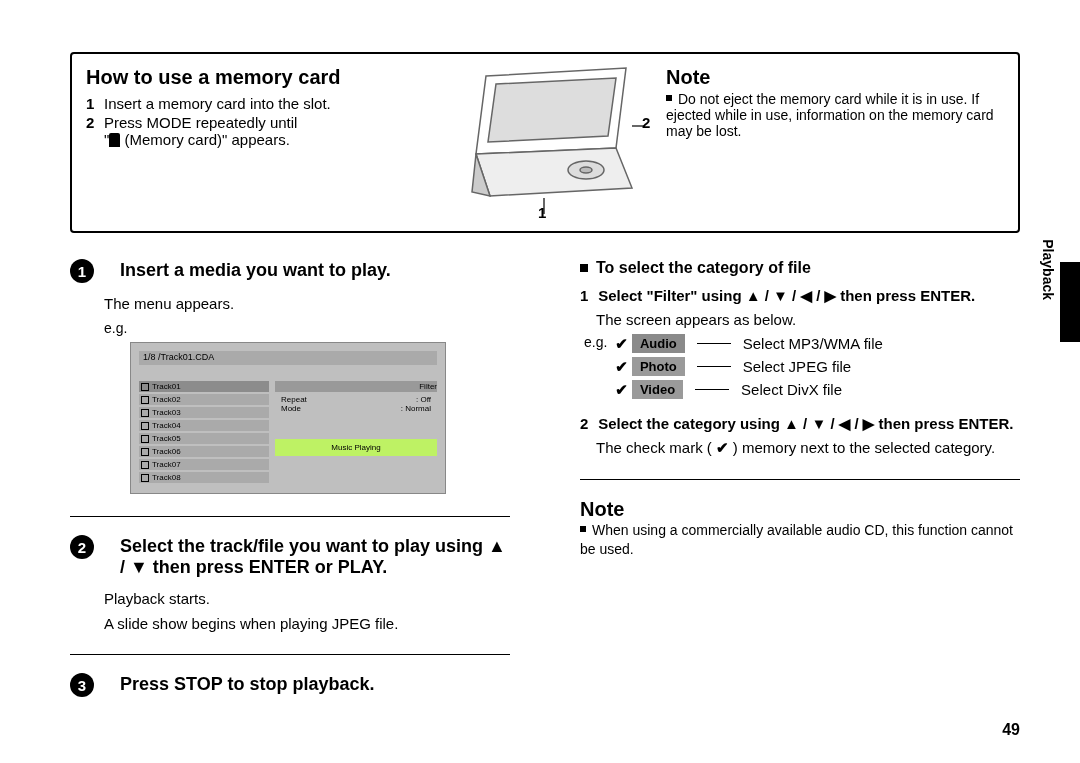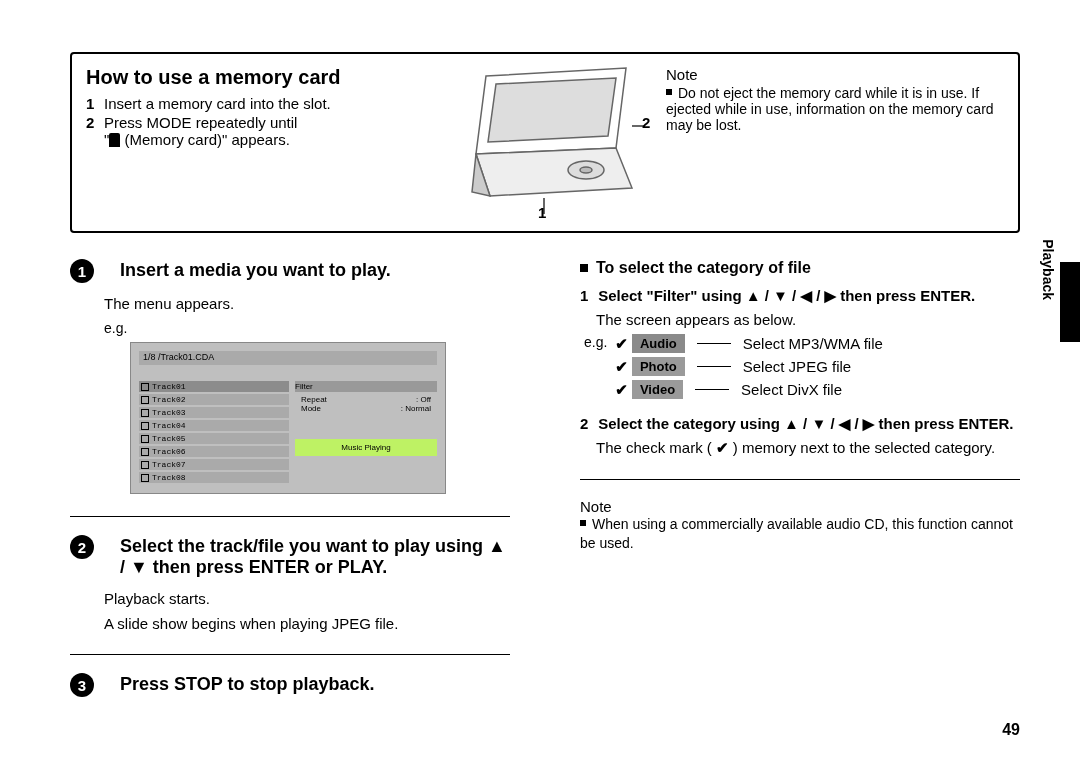--- a/index.html
+++ b/index.html
@@ -36,21 +36,21 @@
   .numlist li { margin-bottom: 2px; display: flex; }
   .numlist .n { font-weight: bold; width: 18px; }
   .li-body { flex: 1; }
   .sdicon { display:inline-block; width:11px; height:14px; background:#000; border-radius:2px 2px 0 0; vertical-align:-2px;}
   .top-illus { flex: 0 0 210px; position: relative; }
   .illus-svg { width: 200px; height: 150px; }
   .callout-num { position:absolute; font-weight:bold; }
   .c1 { left: 92px; top: 138px; }
   .c2 { left: 196px; top: 48px; }
   .top-note { flex: 1; }
-  .note-hd { font-weight: normal; font-size: 15px; }
+  .note-hd { font-weight: bold; font-size: 20px; }
   .note-body { font-size:14px; margin-top:2px; }
   .note-bul { display:inline-block; width:6px; height:6px; background:#000; vertical-align:3px; margin-right:6px;}
   .columns {
     display: flex;
     gap: 70px;
     margin-top: 26px;
   }
   .col { flex: 1; }
   .step {
     display:flex;
@@ -69,26 +69,26 @@
   .eg { margin-left:34px; font-size:14px; margin-bottom:6px; }
   .screen1 {
     margin-left: 60px;
     width: 316px;
     background:#bfbfbf;
     border:1px solid #888;
     padding:8px;
   }
   .scr-top { height:14px; background:#aaa; margin-bottom:16px; font-size:9px; color:#000; padding:1px 4px;}
   .scr-row { display:flex; gap:6px;}
-  .tracklist { width:150px;font-family:Liberation Mono, monospace; }
+  .tracklist { width:130px; }
   .trk { background:#aaa; margin-bottom:2px; font-size:8px; padding:1px 2px; color:#000; display:flex; align-items:center; gap:3px;}
   .trk.sel { background:#8c8c8c; }
   .trk .m { display:inline-block; width:8px; height:8px; border:1px solid #000;}
   .panel { flex:1; }
-  .fbtn { background:#999; font-size:8px; text-align:left; padding:1px 0; margin-bottom:3px;}
+  .fbtn { background:#999; font-size:8px; text-align:right; padding:1px 0; margin-bottom:3px;}
   .fln { font-size:8px; display:flex; justify-content:space-between; padding:0 6px;}
   .statbtn { background:#bef264; font-size:8px; text-align:center; padding:4px 0; margin-top:26px;}
   hr.sep { border:none; border-top:1px solid #000; margin:22px 0 18px 0;}
   .arrows { font-family: Arial; }
   .sub-h { font-weight:bold; font-size:16px; }
   .sub-h .sq { display:inline-block; width:8px; height:8px; background:#000; margin-right:8px; vertical-align:1px;}
   .sub-step { margin-top:10px; }
   .sub-step .sn { font-weight:bold; display:inline-block; width:14px;}
   .sub-step-body { font-weight:bold; display:inline; }
   .sub-text { margin:6px 0 6px 16px; }

